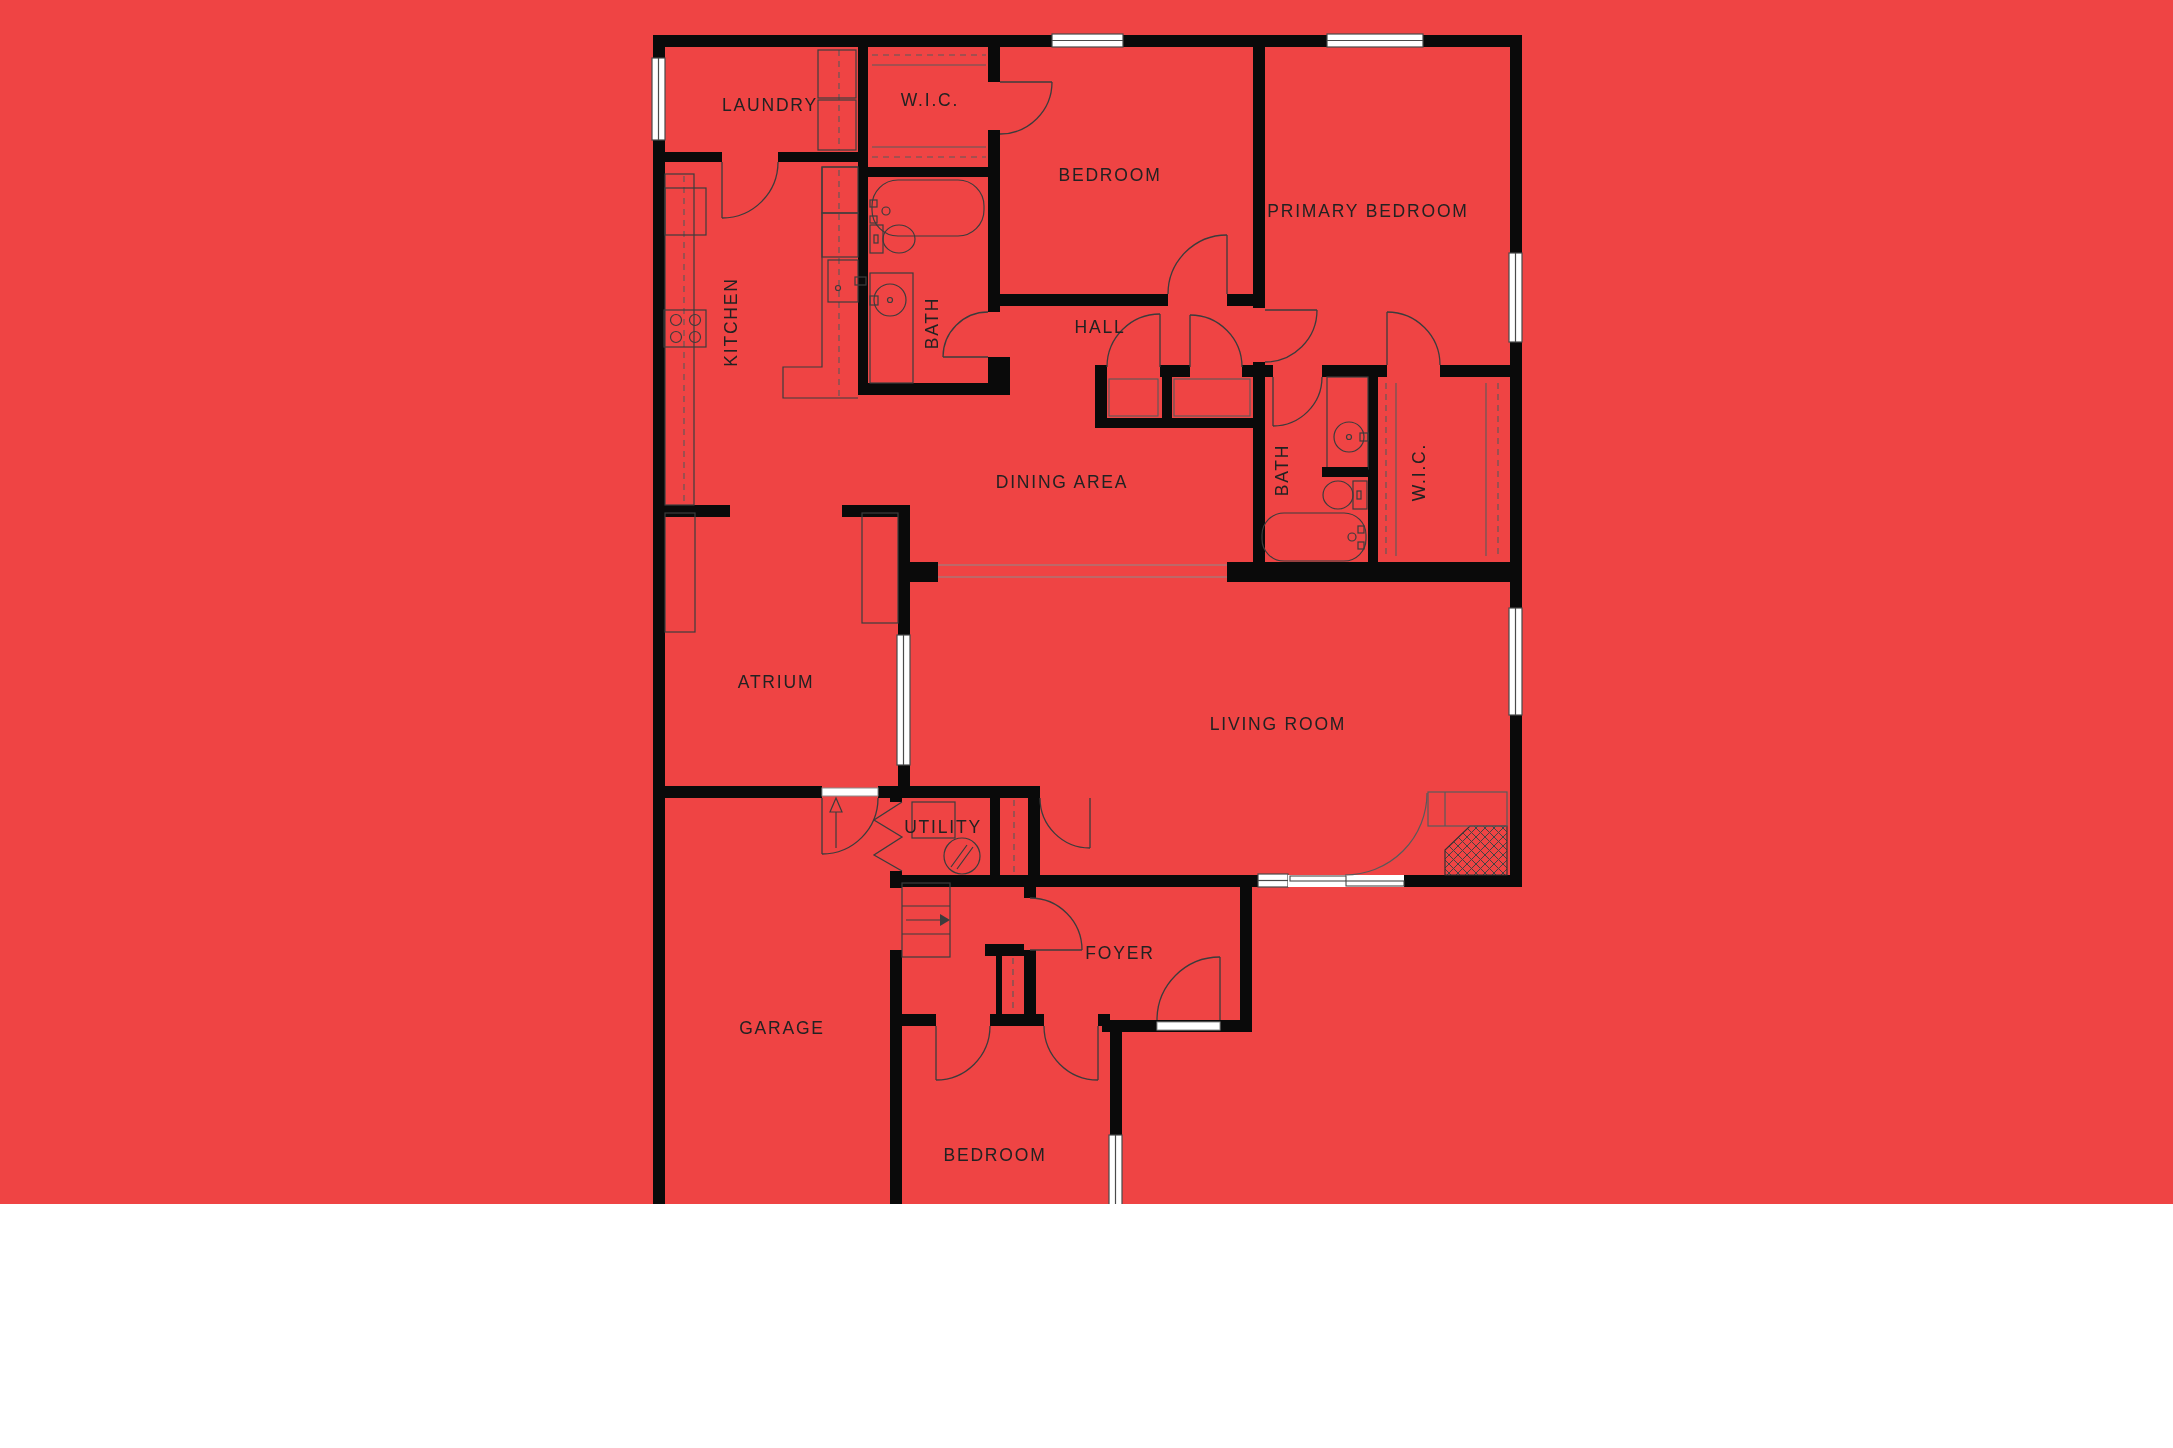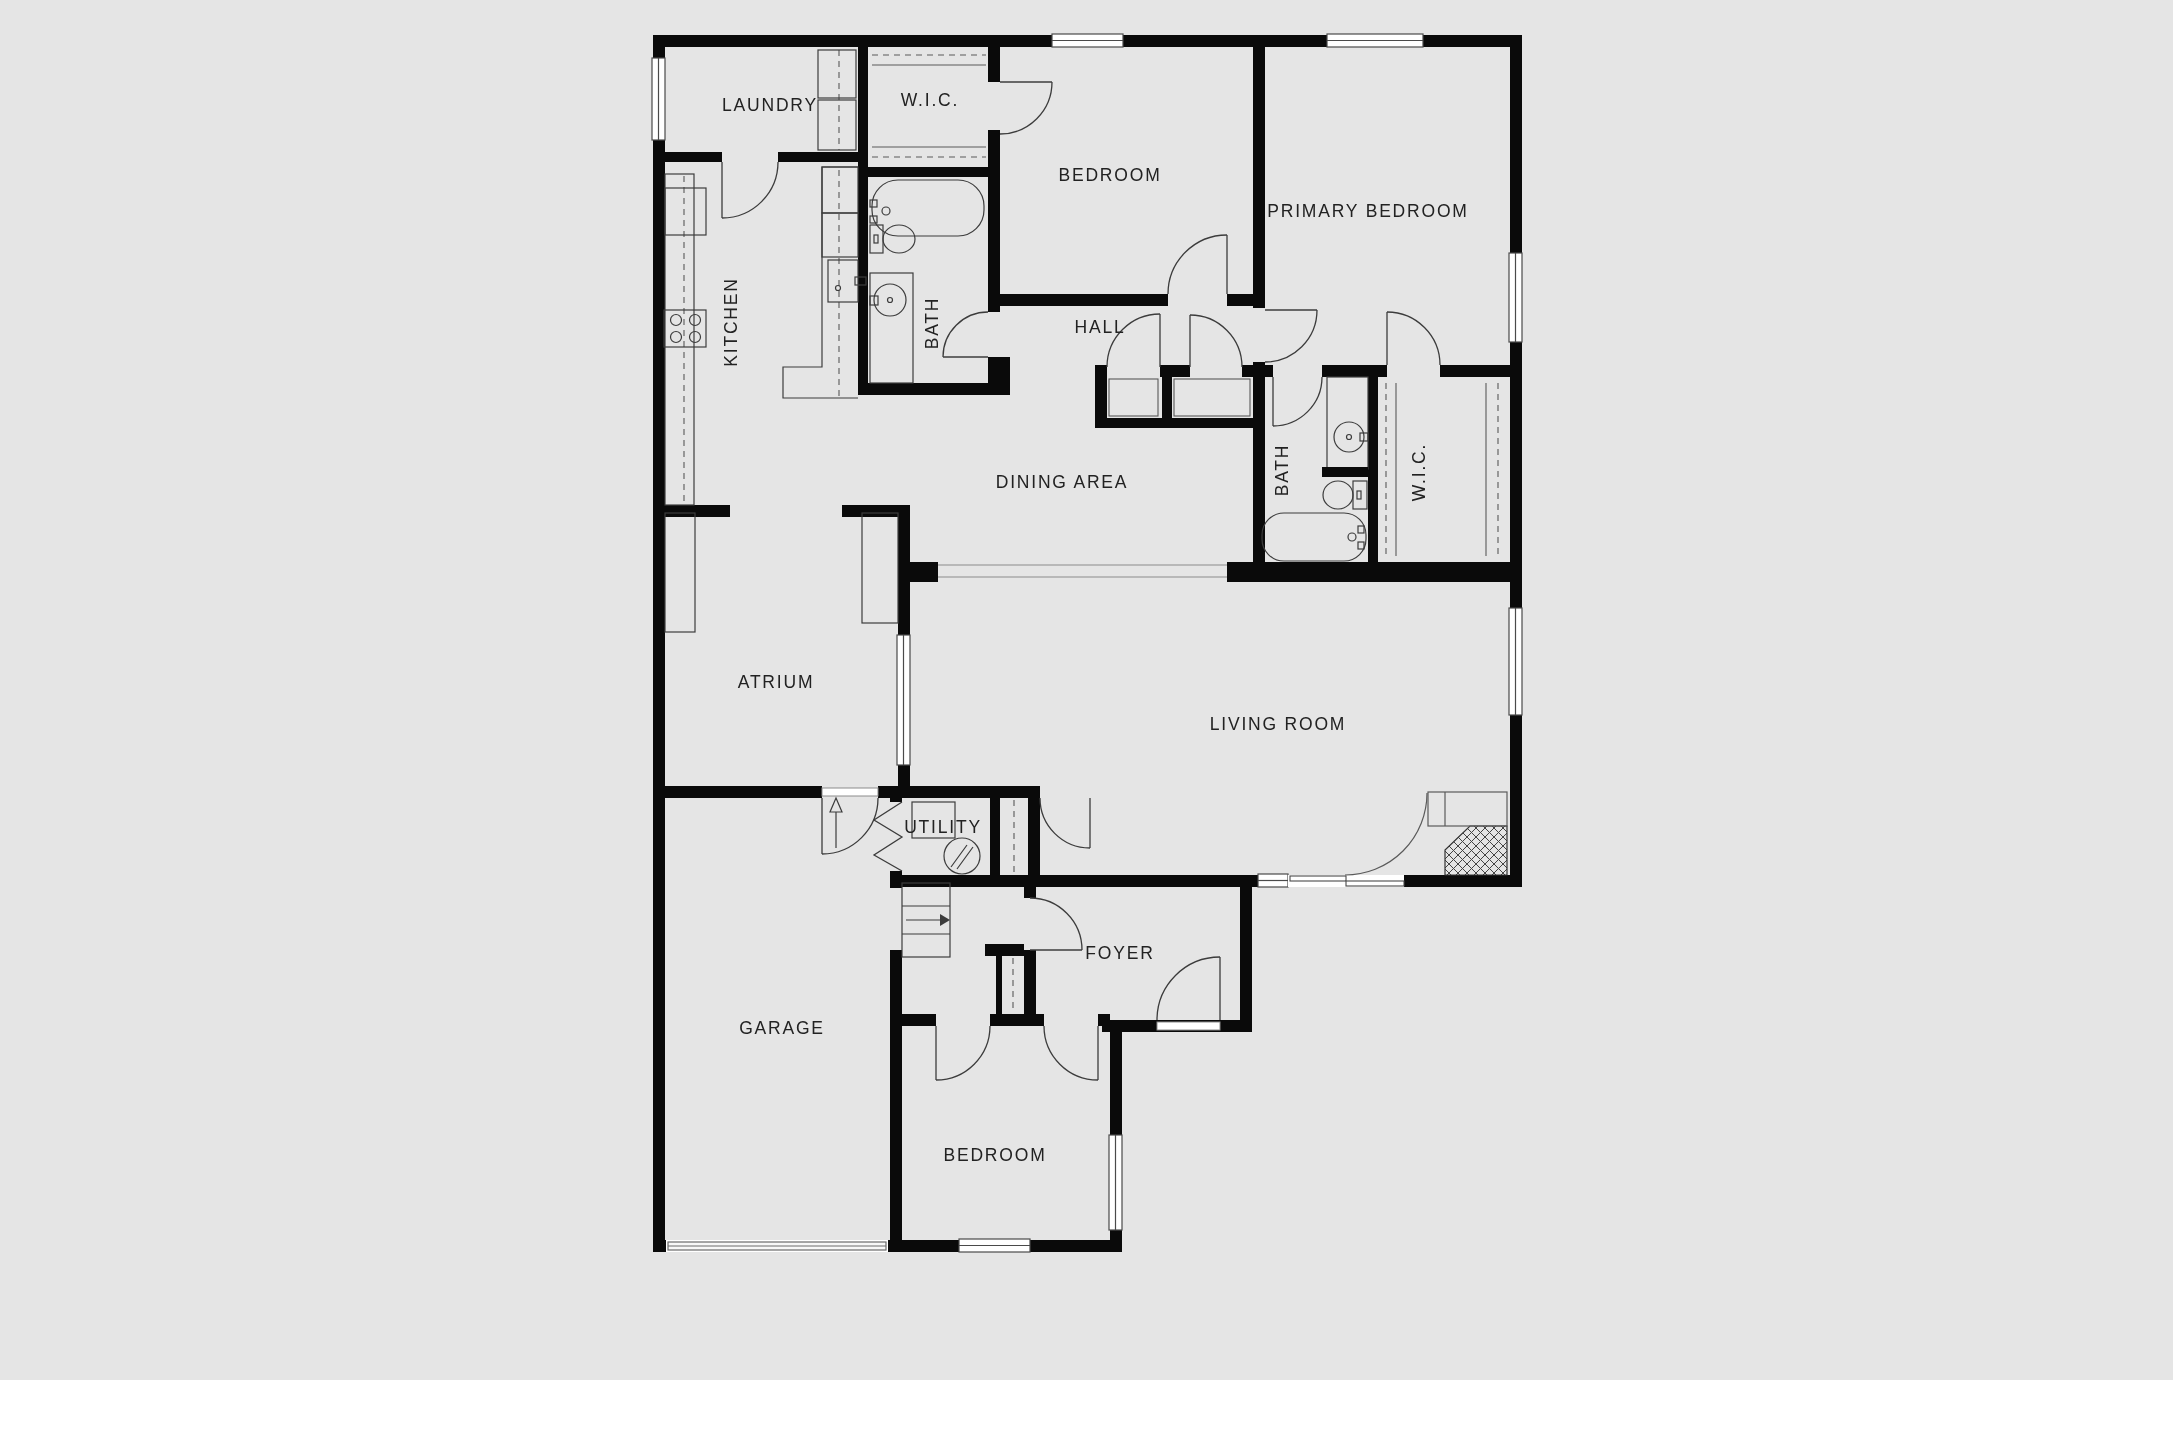--- a/index.html
+++ b/index.html
@@ -1,16 +1,16 @@
 <!DOCTYPE html>
 <html><head>
 <meta charset="utf-8">
 <style>
   html,body{margin:0;padding:0;background:#ffffff;}
-  #canvas{position:relative;width:2173px;height:1380px;background:#e5e5e5;overflow:hidden;
+  #canvas{position:relative;width:2173px;height:1204px;background:#ef4444;overflow:hidden;
           font-family:"Liberation Sans", sans-serif;}
   svg{position:absolute;left:0;top:0;}
   text.room-label{font-family:"Liberation Sans", sans-serif;font-size:17.5px;letter-spacing:1.8px;
                   fill:#222222;text-anchor:middle;font-weight:400;}
 </style>
 </head>
 <body>
 
 <div id="canvas">
 <svg width="2173" height="1448" viewBox="0 0 2173 1448">

